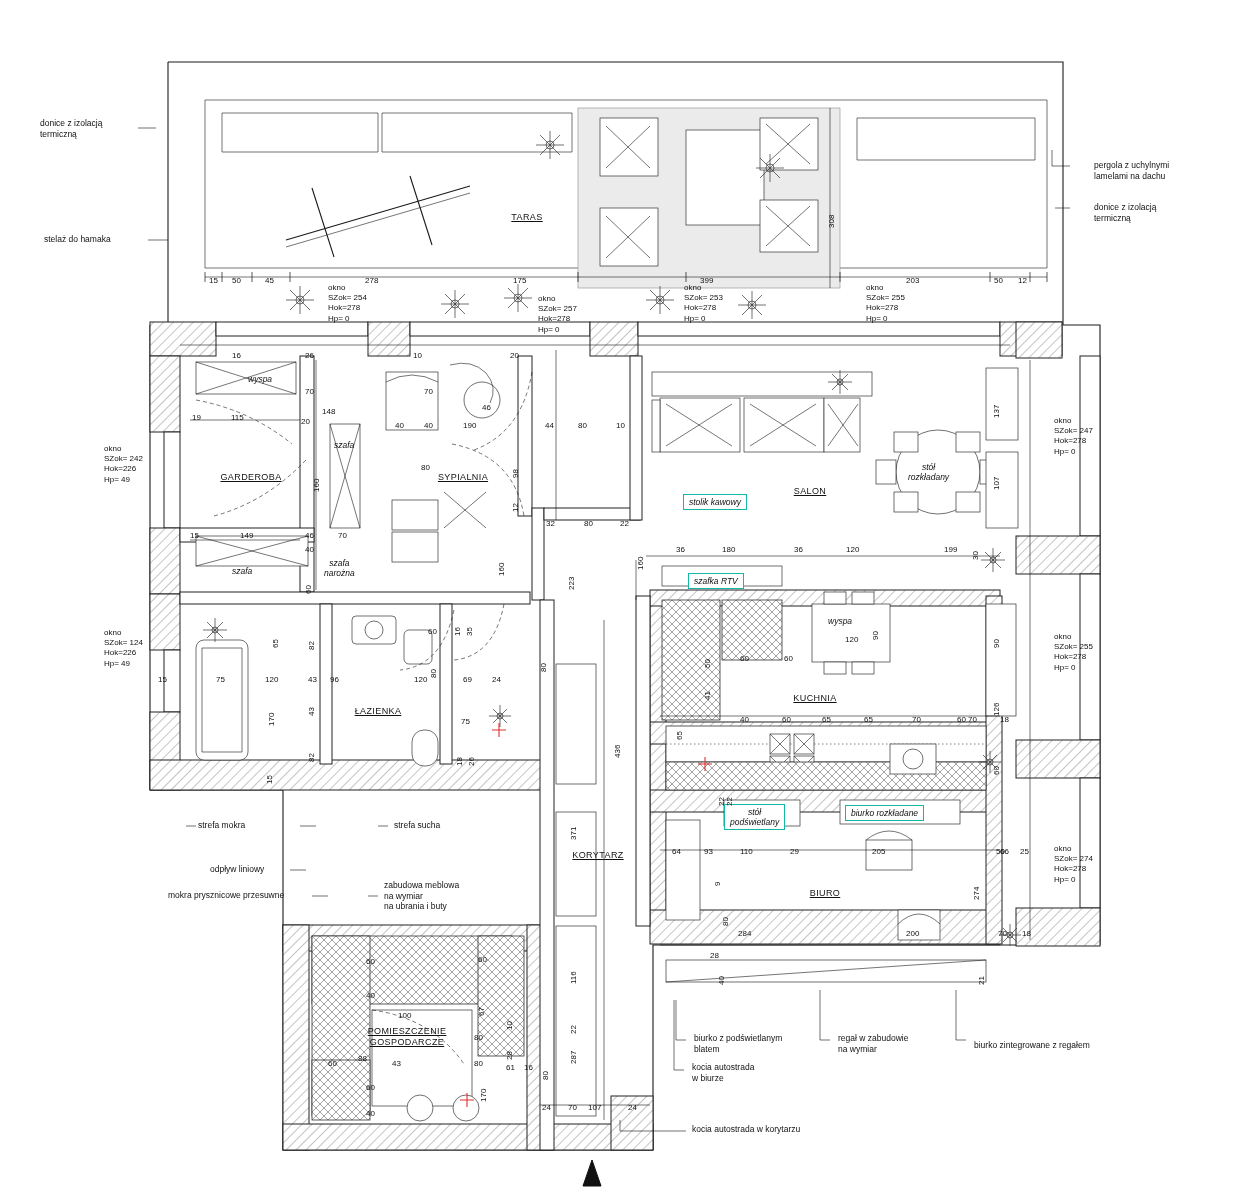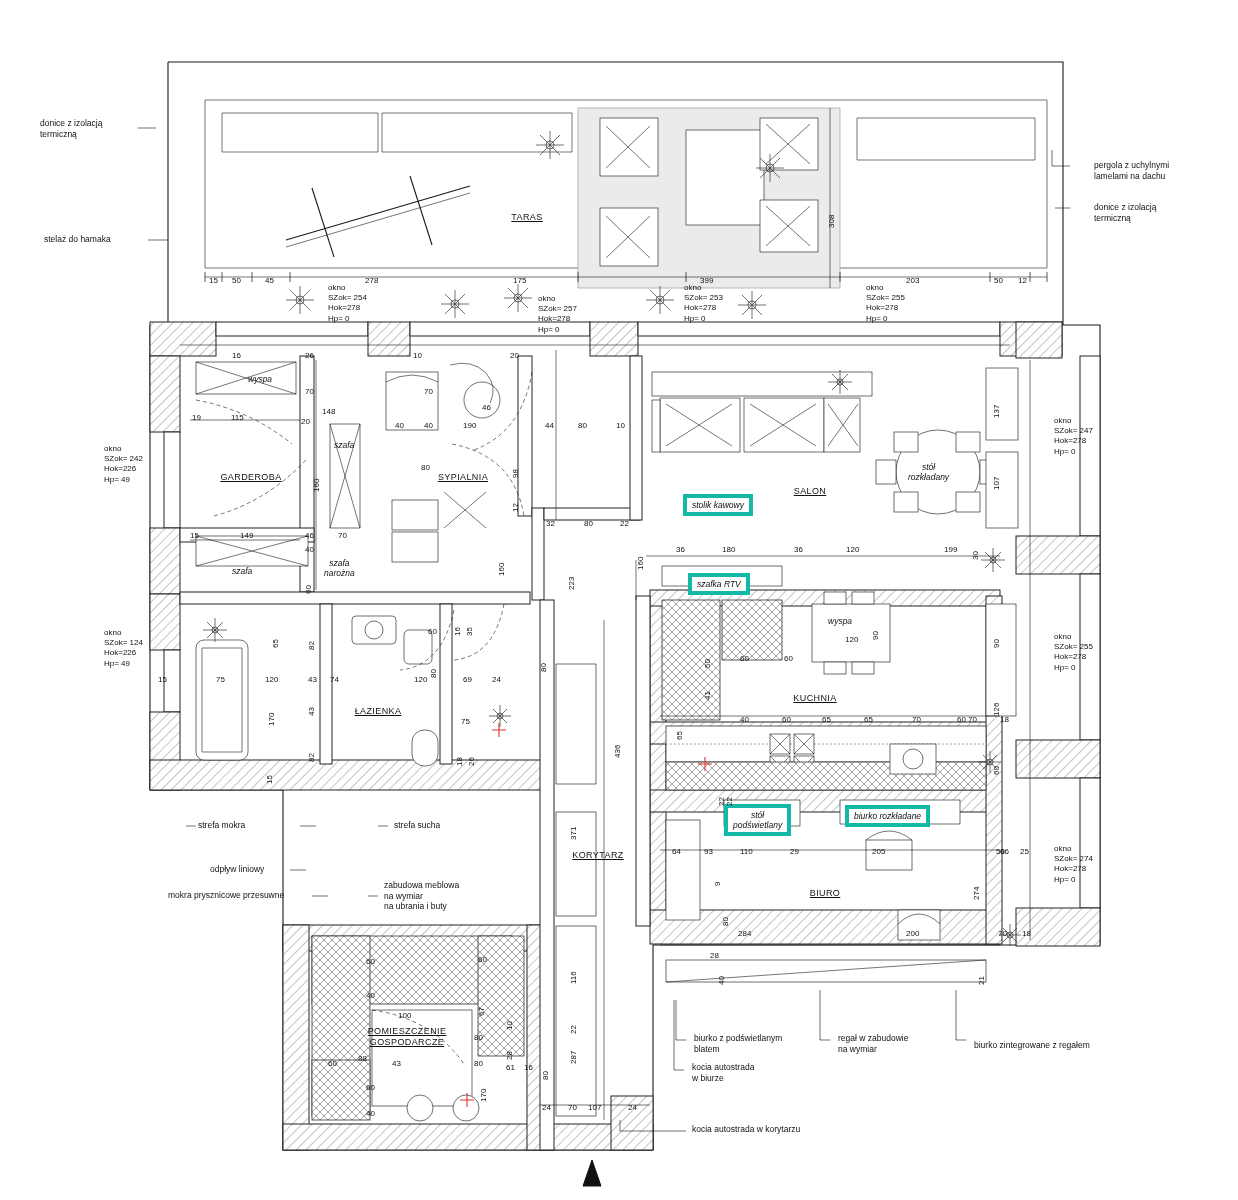--- a/index.html
+++ b/index.html
@@ -4,21 +4,21 @@
 <style>
   html,body{margin:0;padding:0;background:#ffffff;}
   body{font-family:"Liberation Sans",sans-serif;}
   #page{position:relative;width:1238px;height:1200px;background:#fff;overflow:hidden;}
   .lbl{position:absolute;font-size:8.5px;color:#111;line-height:1.25;white-space:pre;}
   .dim{position:absolute;font-size:8px;color:#111;line-height:1;white-space:pre;}
   .dimv{position:absolute;font-size:8px;color:#111;line-height:1;white-space:pre;transform-origin:0 0;transform:rotate(-90deg);}
   .room{position:absolute;font-size:9px;color:#111;letter-spacing:.4px;text-decoration:underline;white-space:pre;text-align:center;}
   .tag{position:absolute;font-size:8px;color:#111;line-height:1.28;white-space:pre;}
   .furn{position:absolute;font-size:8.5px;font-style:italic;color:#111;white-space:pre;text-align:center;
-        background:#fff;border:4px solid #14b8a6;padding:2px 5px;}
+        background:#fff;border:1px solid #14b8a6;padding:2px 5px;}
   .furnp{position:absolute;font-size:8.5px;font-style:italic;color:#111;white-space:pre;text-align:center;}
   svg{position:absolute;left:0;top:0;}
   .ln{stroke:#1a1a1a;fill:none;}
   .thin{stroke-width:.6;}
   .med{stroke-width:1.1;}
   .dash{stroke-dasharray:4 3;stroke-width:.6;}
   .dot{stroke-dasharray:1.5 2.5;stroke-width:.55;}
   .red{stroke:#e03030;stroke-width:1.1;}
   .fillw{fill:#ffffff;stroke:#333;stroke-width:.7;}
   .leader{stroke:#111;stroke-width:.6;fill:none;}
@@ -467,21 +467,21 @@
 <div class="dim" style="left:1000px;top:716px;">18</div>
 <div class="dimv" style="left:272px;top:648px;">65</div>
 <div class="dimv" style="left:308px;top:650px;">82</div>
 <div class="dim" style="left:428px;top:628px;">60</div>
 <div class="dimv" style="left:454px;top:636px;">16</div>
 <div class="dimv" style="left:466px;top:636px;">35</div>
 <div class="dim" style="left:158px;top:676px;">15</div>
 <div class="dim" style="left:216px;top:676px;">75</div>
 <div class="dim" style="left:265px;top:676px;">120</div>
 <div class="dim" style="left:308px;top:676px;">43</div>
-<div class="dim" style="left:330px;top:676px;">74</div>
+<div class="dim" style="left:330px;top:676px;">96</div>
 <div class="dim" style="left:414px;top:676px;">120</div>
 <div class="dim" style="left:463px;top:676px;">69</div>
 <div class="dim" style="left:492px;top:676px;">24</div>
 <div class="dimv" style="left:268px;top:726px;">170</div>
 <div class="dimv" style="left:308px;top:716px;">43</div>
 <div class="dimv" style="left:430px;top:678px;">80</div>
 <div class="dim" style="left:461px;top:718px;">75</div>
 <div class="dimv" style="left:456px;top:766px;">18</div>
 <div class="dimv" style="left:468px;top:766px;">26</div>
 <div class="dimv" style="left:308px;top:762px;">82</div>

